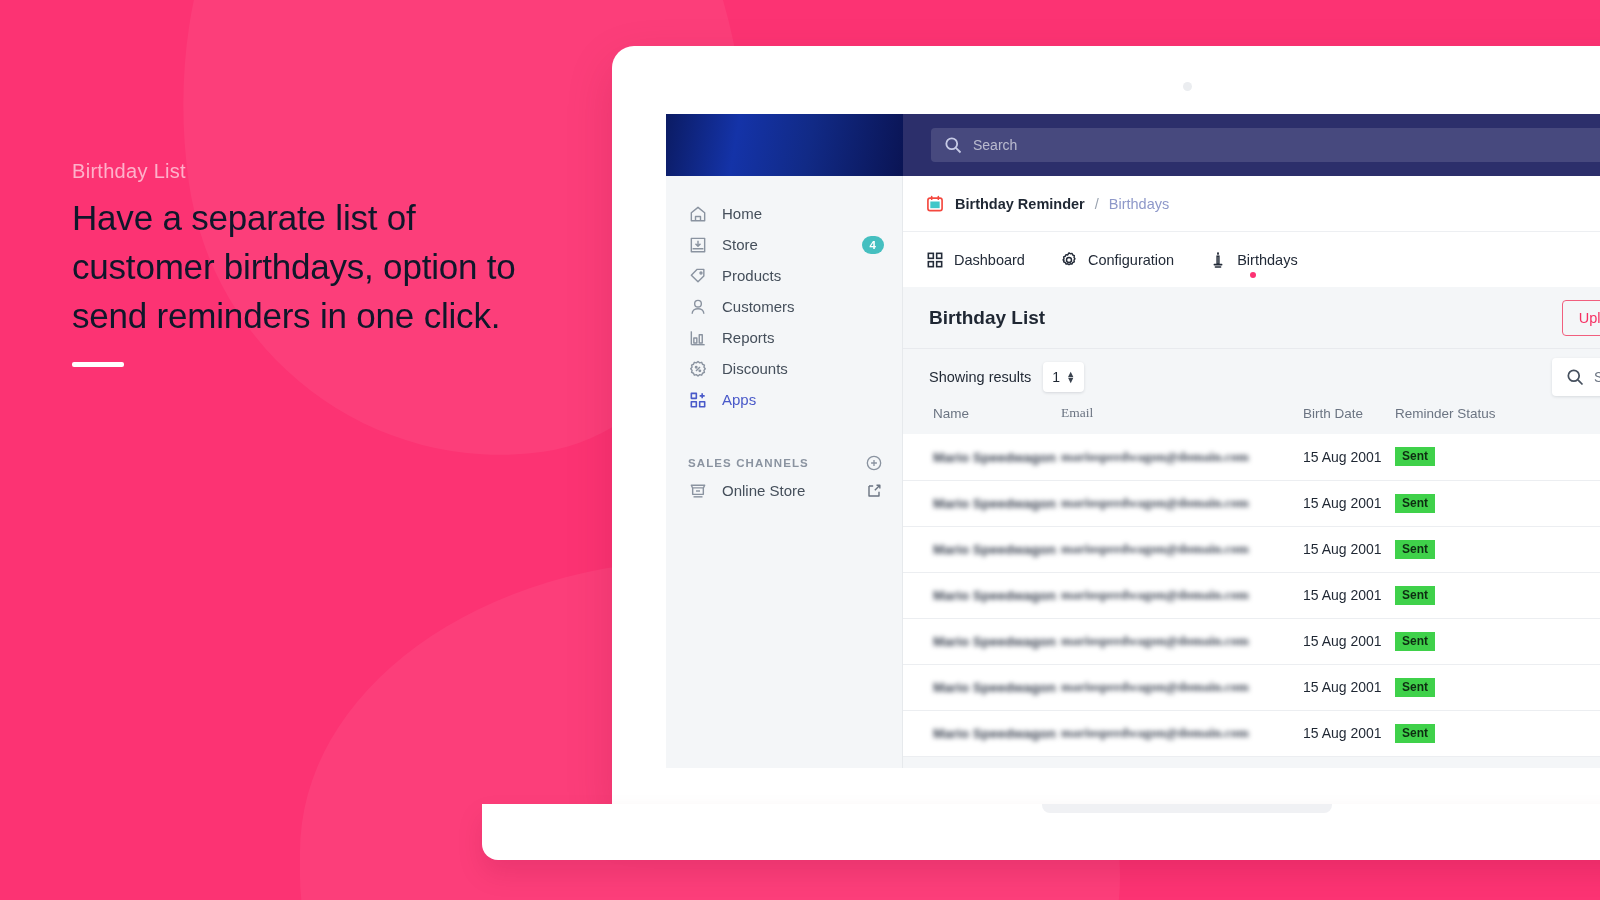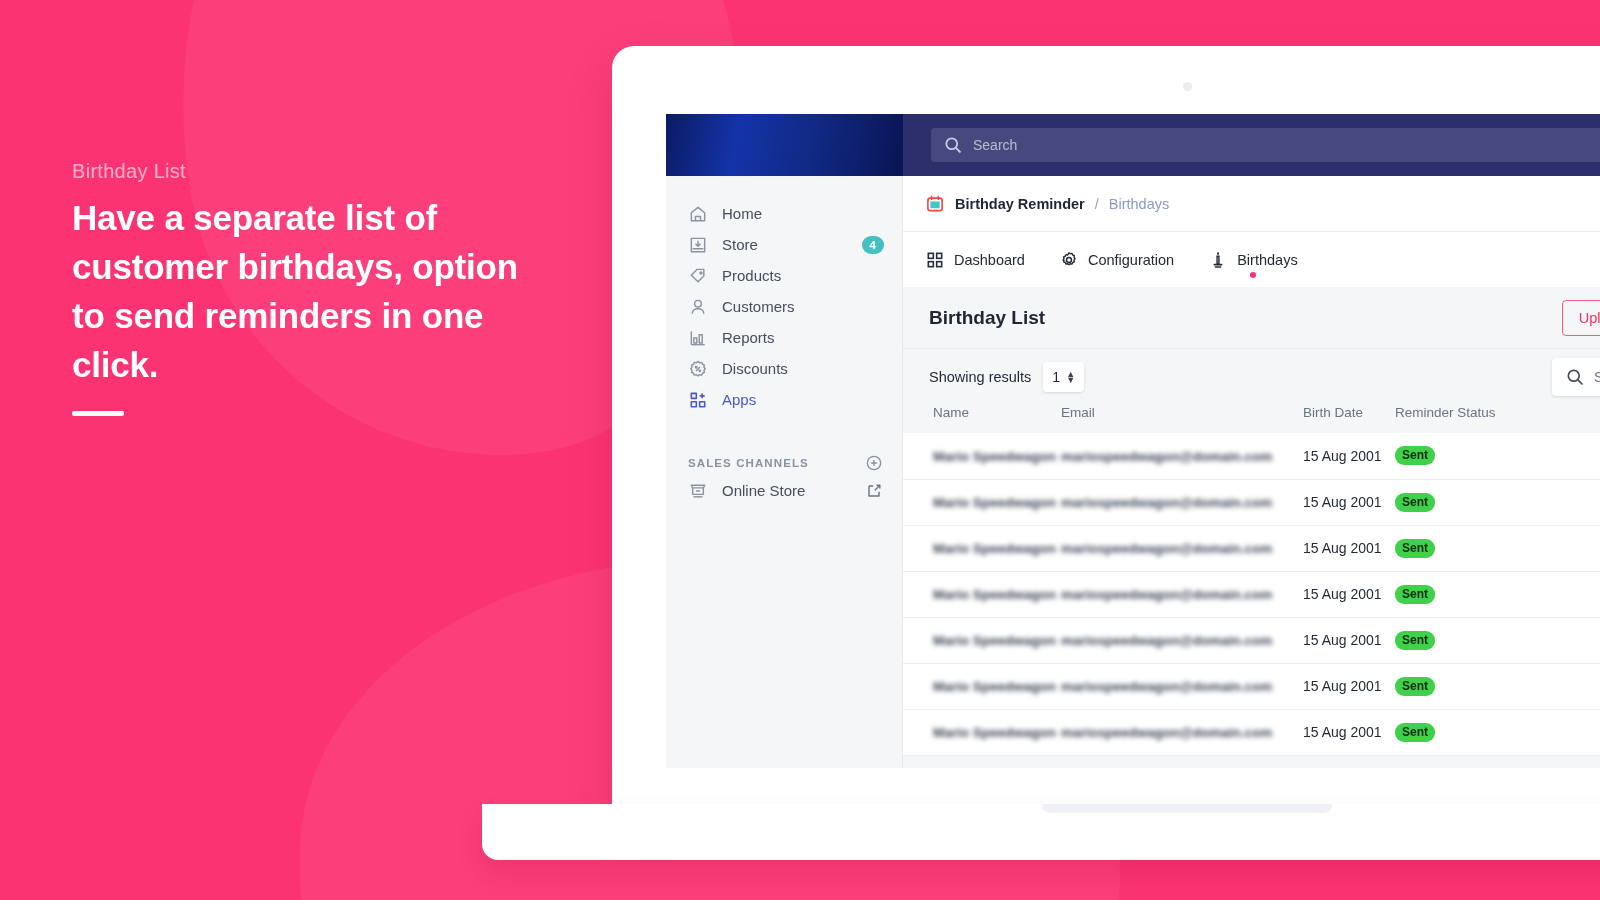--- a/index.html
+++ b/index.html
@@ -32,21 +32,21 @@
 
   
   .copy { position: absolute; left: 72px; top: 160px; width: 470px; z-index: 5; }
   .eyebrow {
     font-size: 20px; letter-spacing: .3px;
     color: rgba(255,255,255,0.62);
     margin-bottom: 10px; font-weight: 400;
   }
   .headline {
     font-size: 35px; line-height: 49px;
-    color: #ffffff; font-weight: 700;
+    color: #0f172a; font-weight: 400;
     letter-spacing: -0.2px;
   }
   .rule {
     margin-top: 22px; width: 52px; height: 5px;
     background: #ffffff; border-radius: 2px;
   }
 
   
   .laptop { position: absolute; left: 612px; top: 46px; z-index: 4; }
   .lid {
@@ -209,25 +209,25 @@
     text-align: left; font-size: 13.5px; font-weight: 400;
     color: #6b7482; padding: 0 0 13px 0;
   }
   thead th:first-child { padding-left: 30px; margin-top: 28px; }
   tbody tr { background: #ffffff; border-bottom: 1px solid #eceef1; }
   tbody td { padding: 0; height: 46px; font-size: 14px; color: #1f2733; }
   tbody td:first-child { padding-left: 30px; }
   .blurred { filter: blur(2.6px); color: #394150; font-weight: 600; font-size: 13.5px; }
   .pill-sent {
     display: inline-block; background: #3fd14a; color: #0e2d12;
-    font-size: 12px; font-weight: 700; border-radius: 9px;
+    font-size: 12px; font-weight: 700; border-radius: 0;
     padding: 2px 7px; line-height: 15px;
   }
   .col-name { width: 158px; }
-  .col-email { width: 242px; }
+  .col-email { width: 242px; font-family: Liberation Serif, serif; }
   .col-date { width: 92px; }
 </style>
 </head>
 <body>
 
 <div class="stage">
 
   <div class="blob-top"></div>
   <div class="blob-bottom"></div>
 

